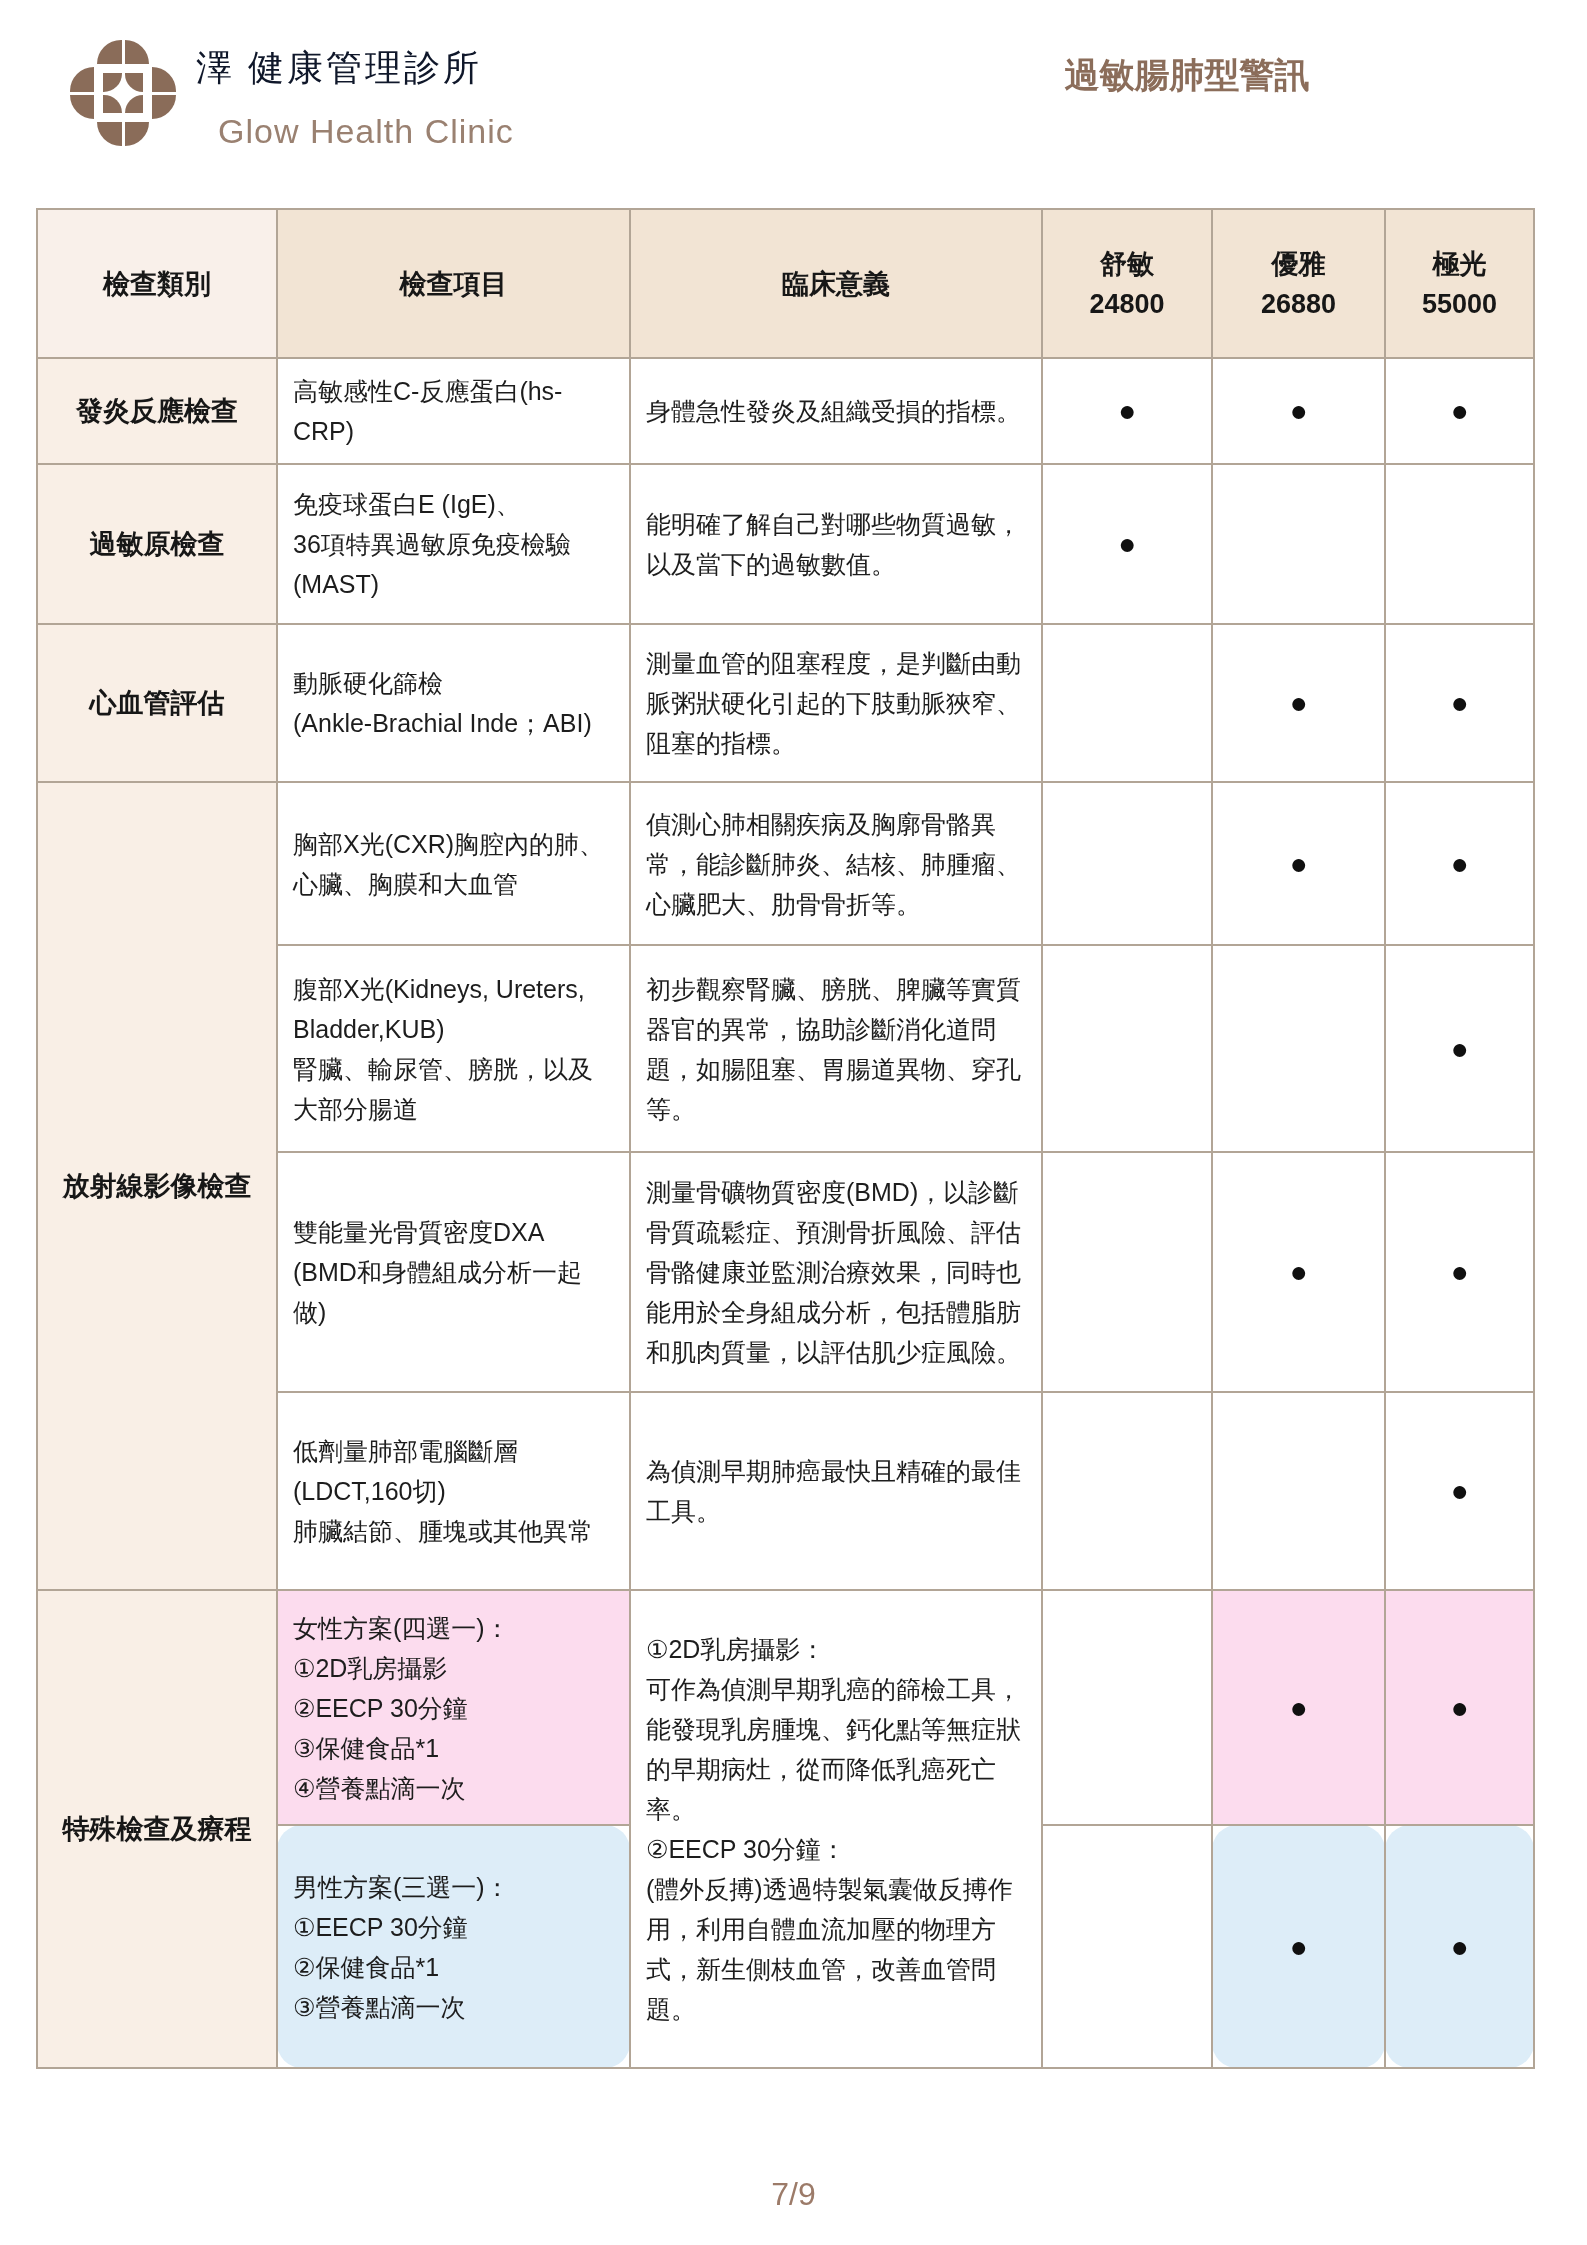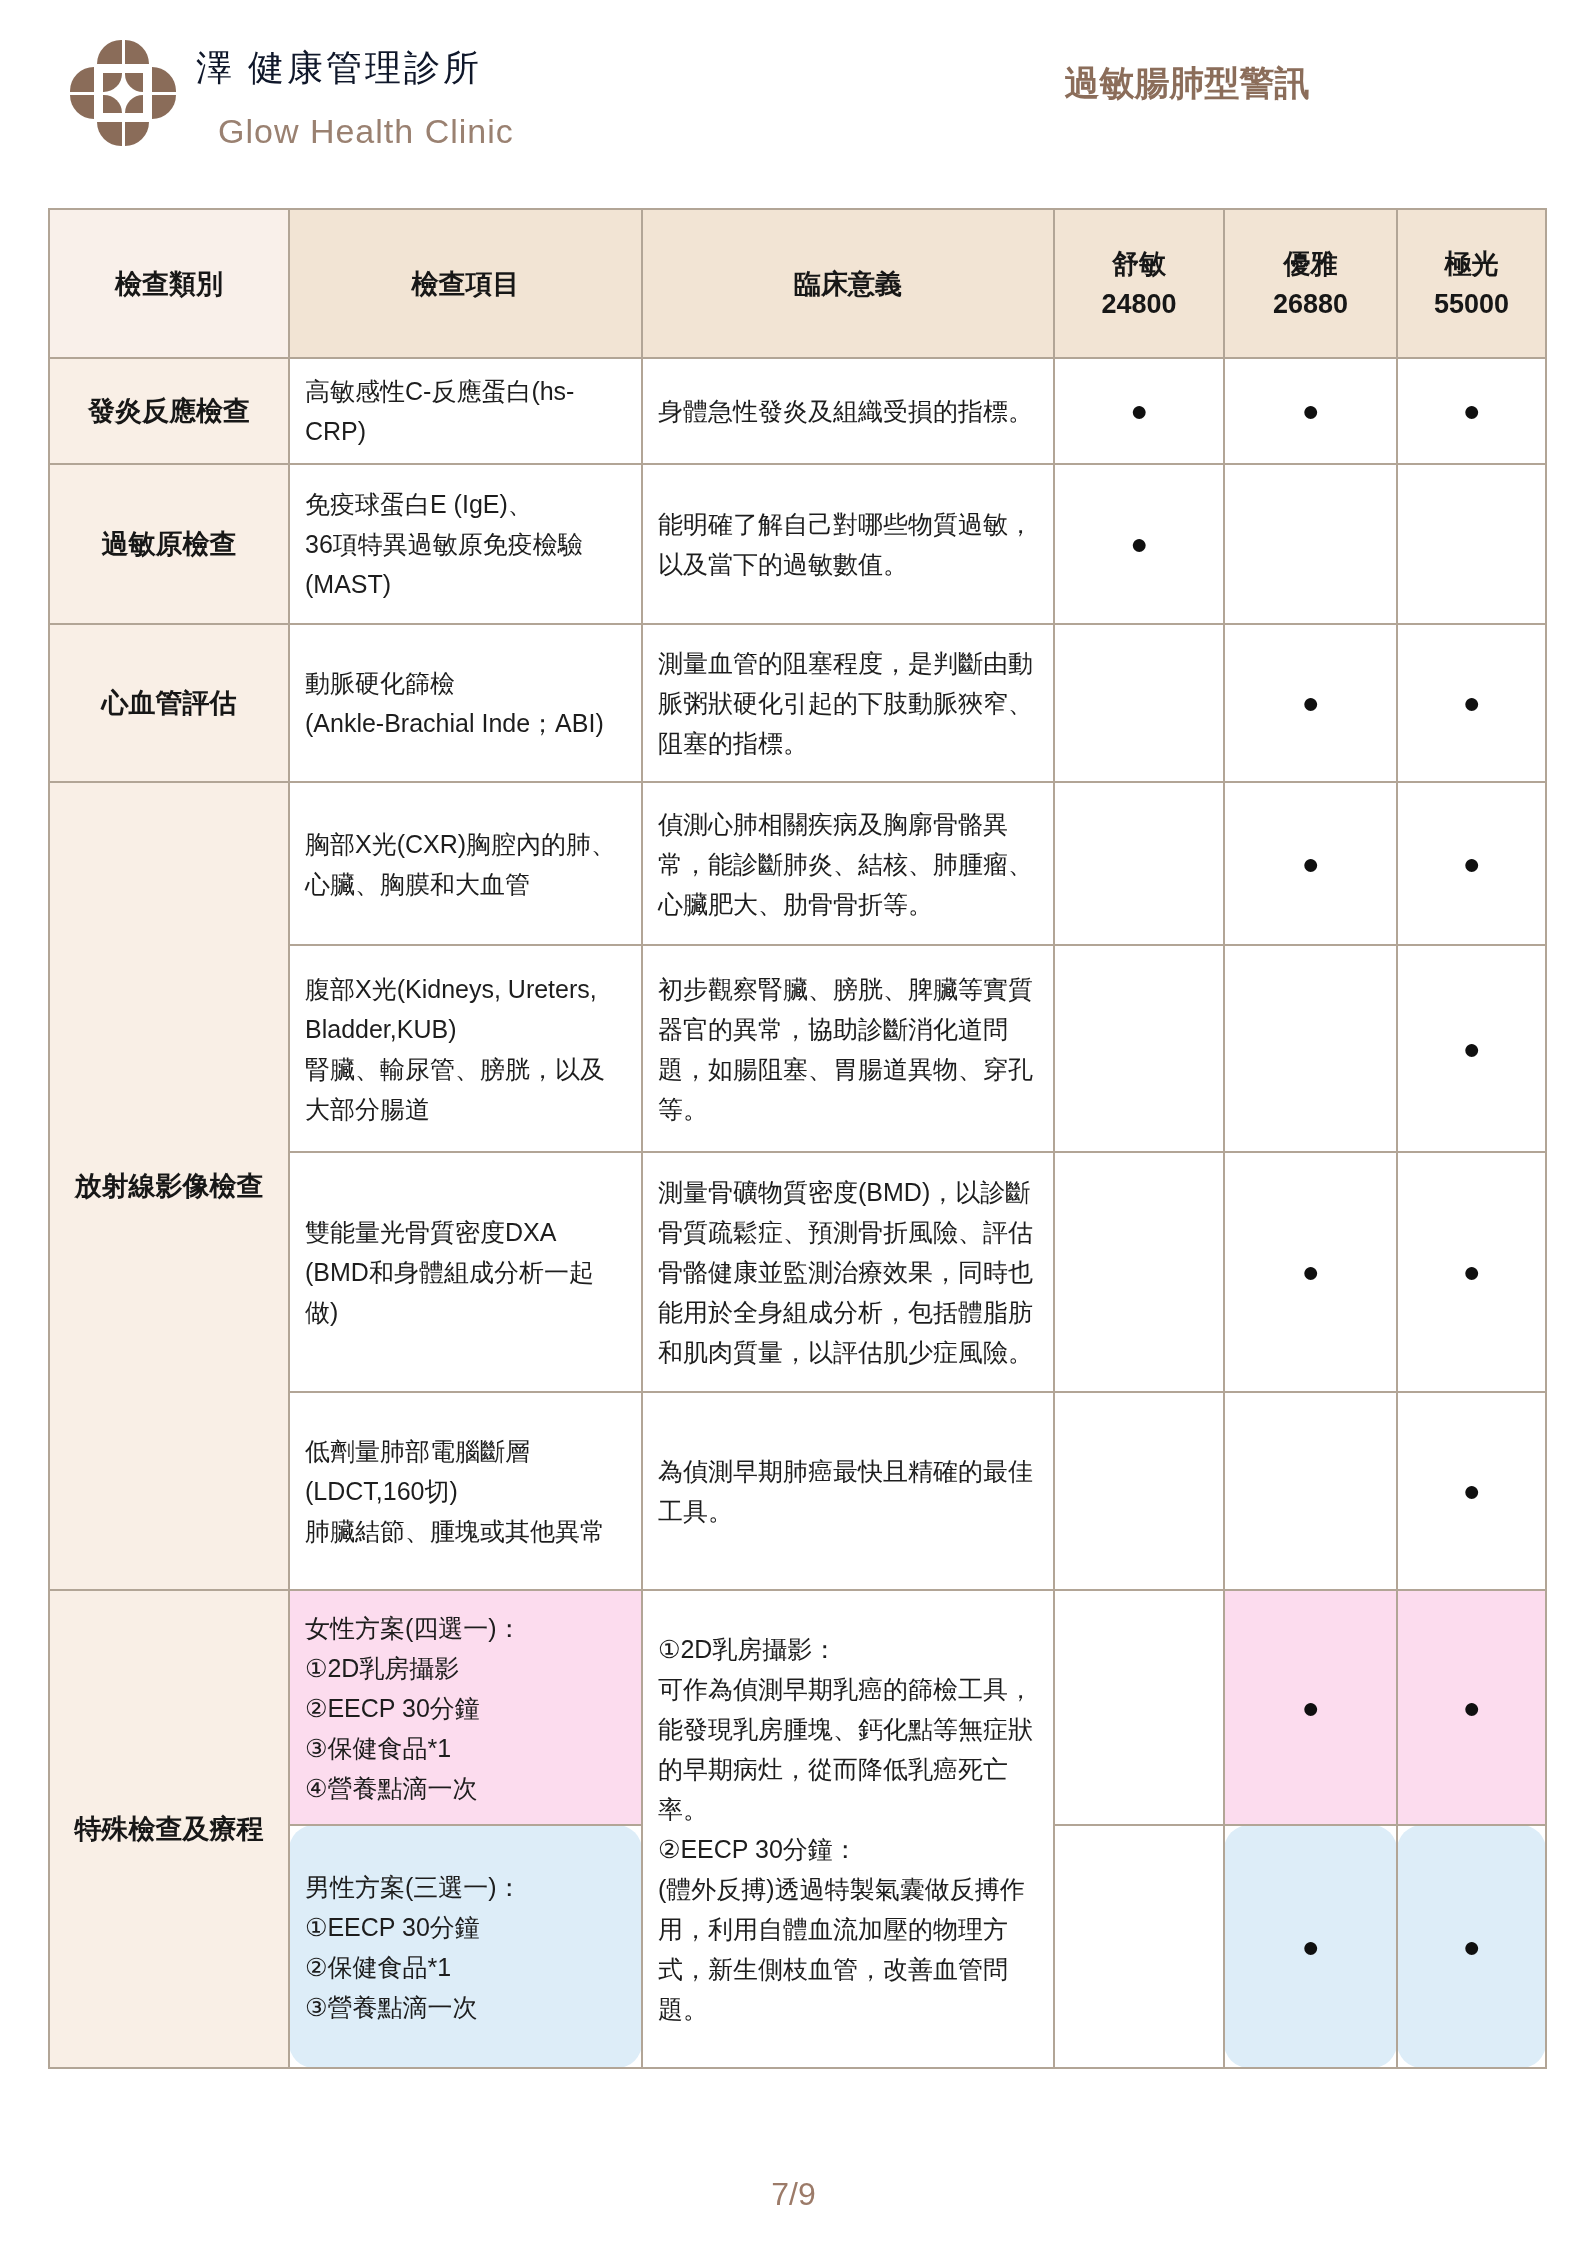--- a/index.html
+++ b/index.html
@@ -15,26 +15,26 @@
   .logo-mark i.sm{width:76%;height:76%;}
   .rtl{border-top-left-radius:100%}
   .rtr{border-top-right-radius:100%}
   .rbl{border-bottom-left-radius:100%}
   .rbr{border-bottom-right-radius:100%}
   .js-e{justify-self:end}.js-s{justify-self:start}.as-e{align-self:end}.as-s{align-self:start}
   .logo-zh{position:absolute;left:196px;top:44px;font-size:36px;font-weight:400;
     color:#0f172a;letter-spacing:3px;white-space:nowrap;}
   .logo-en{position:absolute;left:198px;top:112px;font-size:34px;font-weight:400;
     color:#9a8171;letter-spacing:1px;white-space:nowrap;margin-left:20px;}
-  .hdr-right{position:absolute;left:957px;top:60px;width:460px;text-align:center;
+  .hdr-right{position:absolute;left:957px;top:52px;width:460px;text-align:center;
     color:#8b6d5a;}
   .hdr-right .l1{font-size:35px;font-weight:600;line-height:46px;}
   .hdr-right .l2{font-size:34px;font-weight:600;line-height:46px;white-space:nowrap;}
   
-  table.price{position:absolute;left:48px;top:208px;width:1497px;height:1860px;
+  table.price{position:absolute;left:36px;top:208px;width:1497px;height:1860px;
     border-collapse:collapse;table-layout:fixed;}
   table.price th,table.price td{border:2px solid #b2a596;overflow:hidden;}
   thead th{background:#f2e4d4;font-size:27px;font-weight:700;color:#171717;vertical-align:middle;text-align:center;}
   thead th.first{background:#f9f0ea;}
   .plan-name{font-size:27px;font-weight:700;line-height:40px;}
   .plan-price{font-size:27px;font-weight:600;line-height:40px;}
   td.cat{background:#f9efe6;font-size:27px;font-weight:700;color:#171717;
     text-align:center;vertical-align:middle;padding:6px;}
   td.item,td.meaning{font-size:25px;line-height:40px;color:#1d1d1d;
     padding:12px 15px;vertical-align:middle;white-space:pre-line;text-align:left;}

